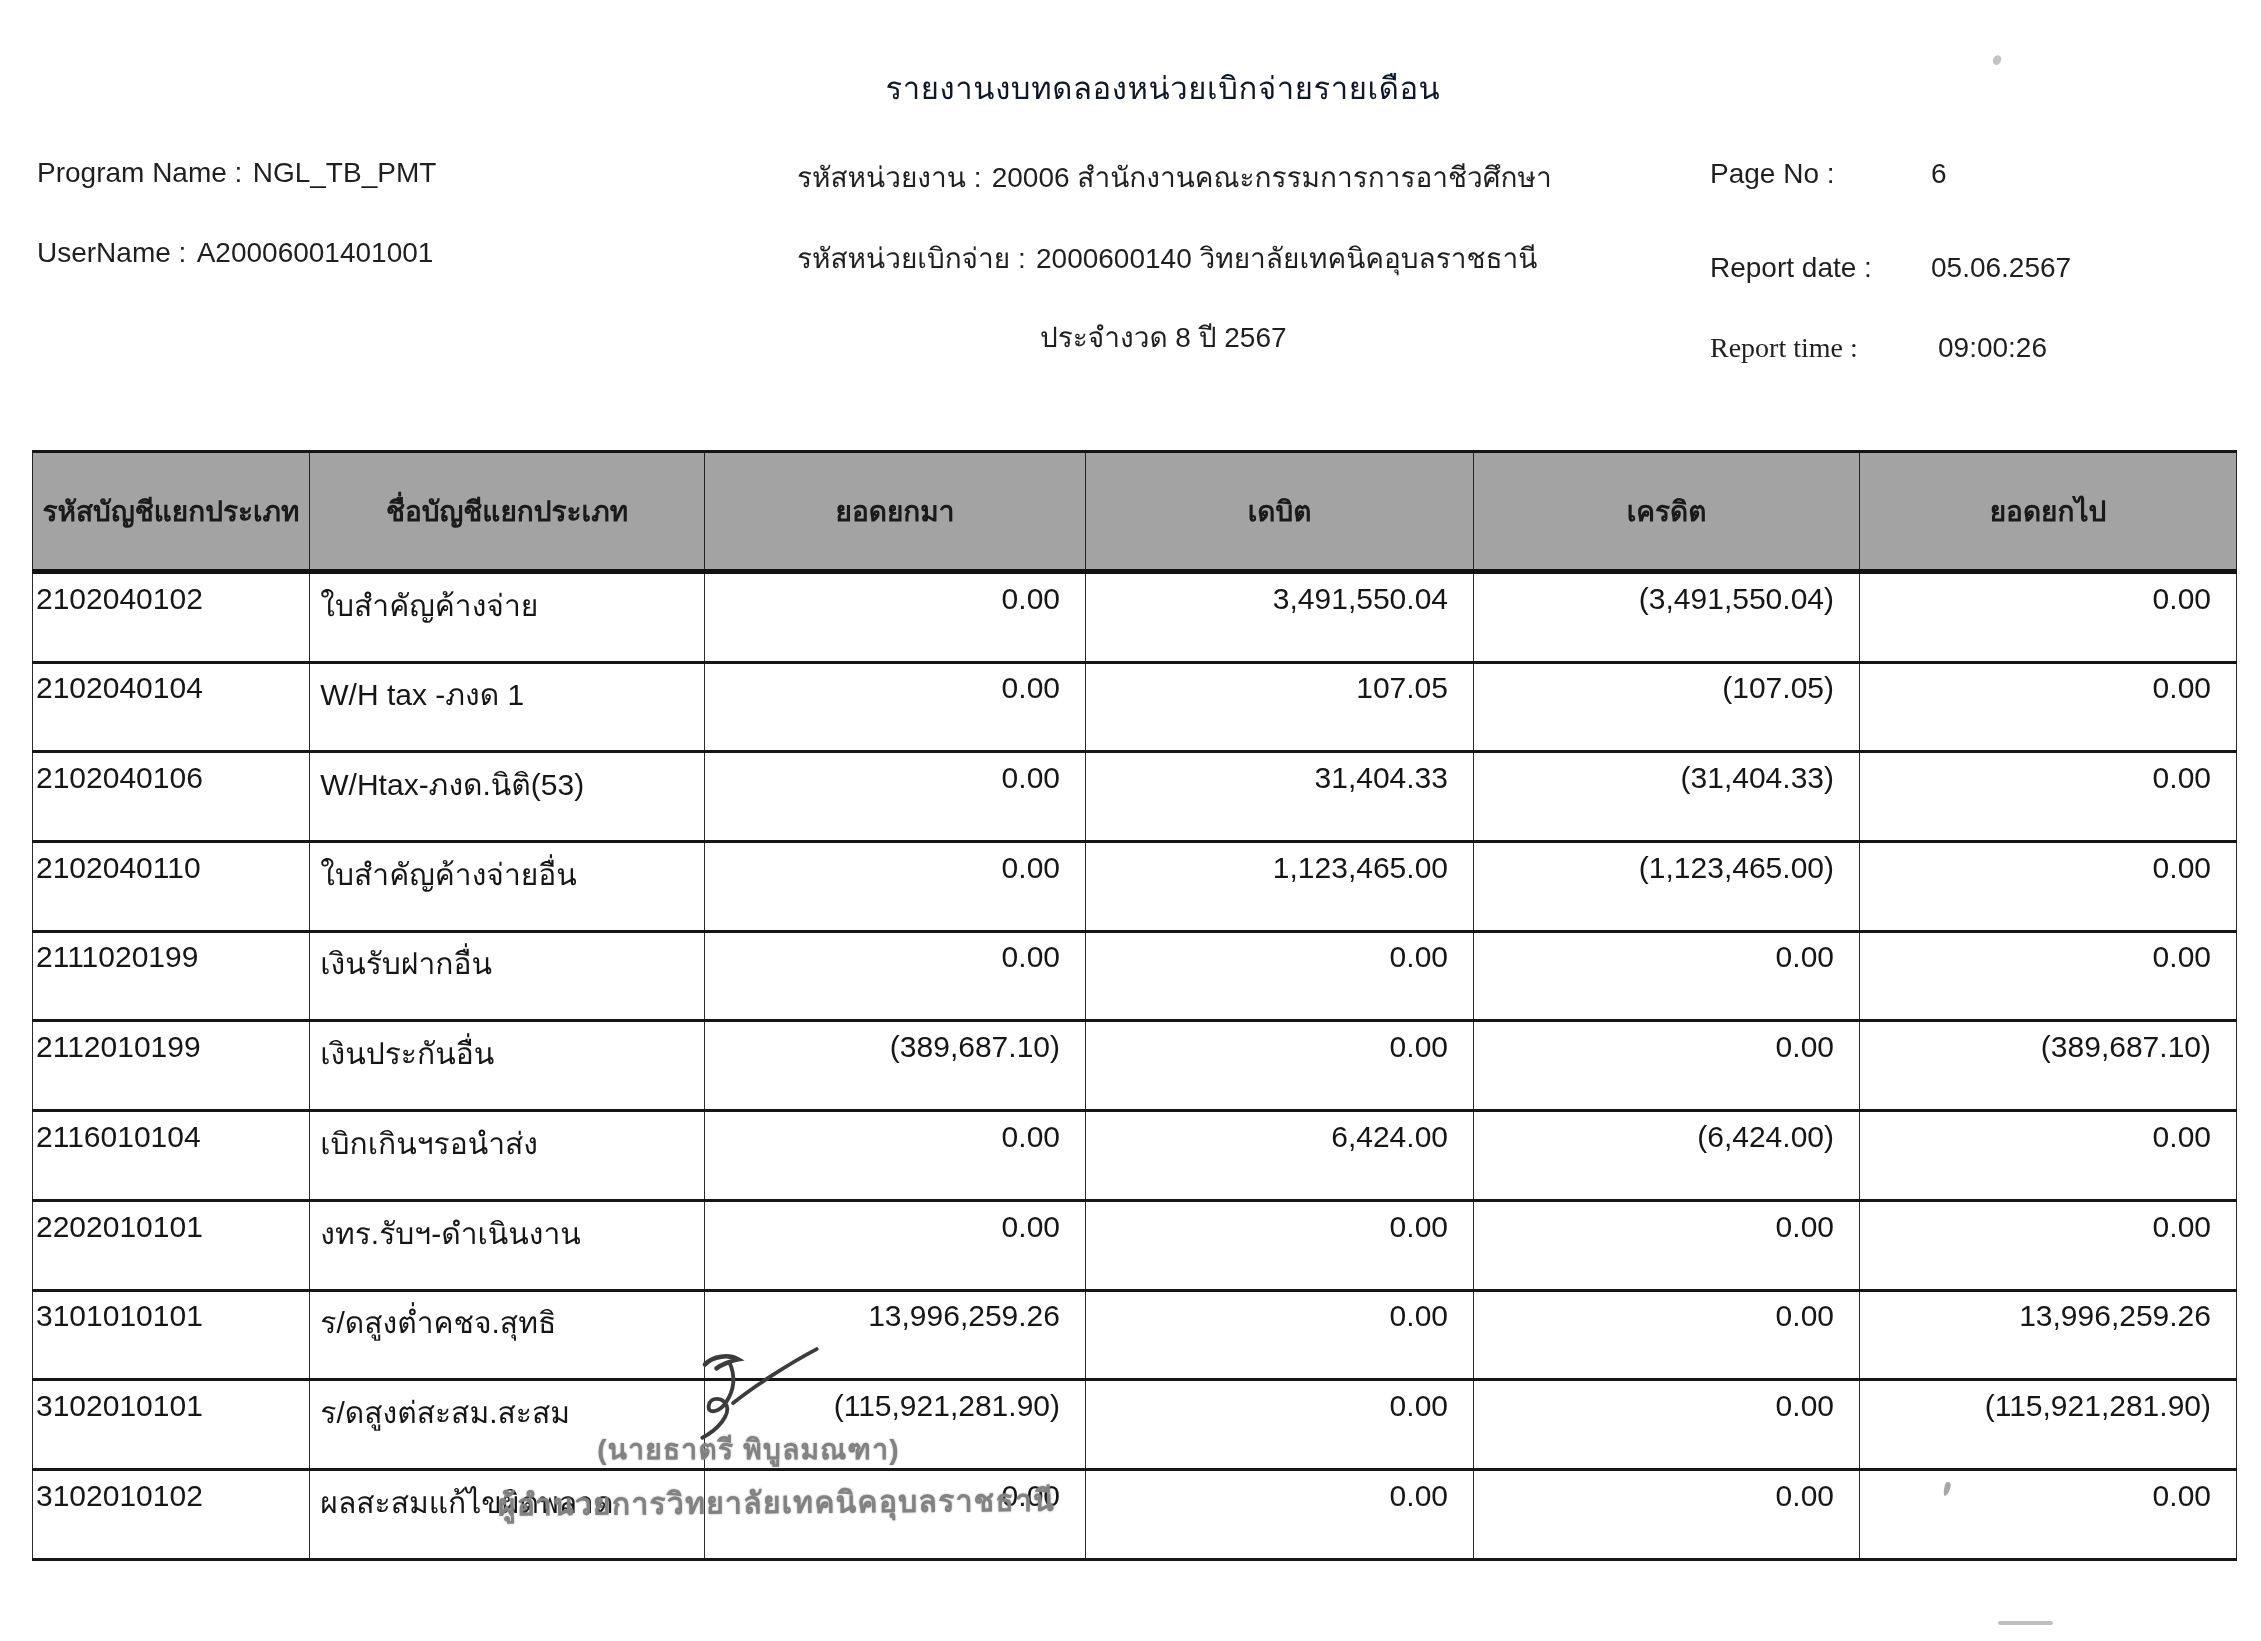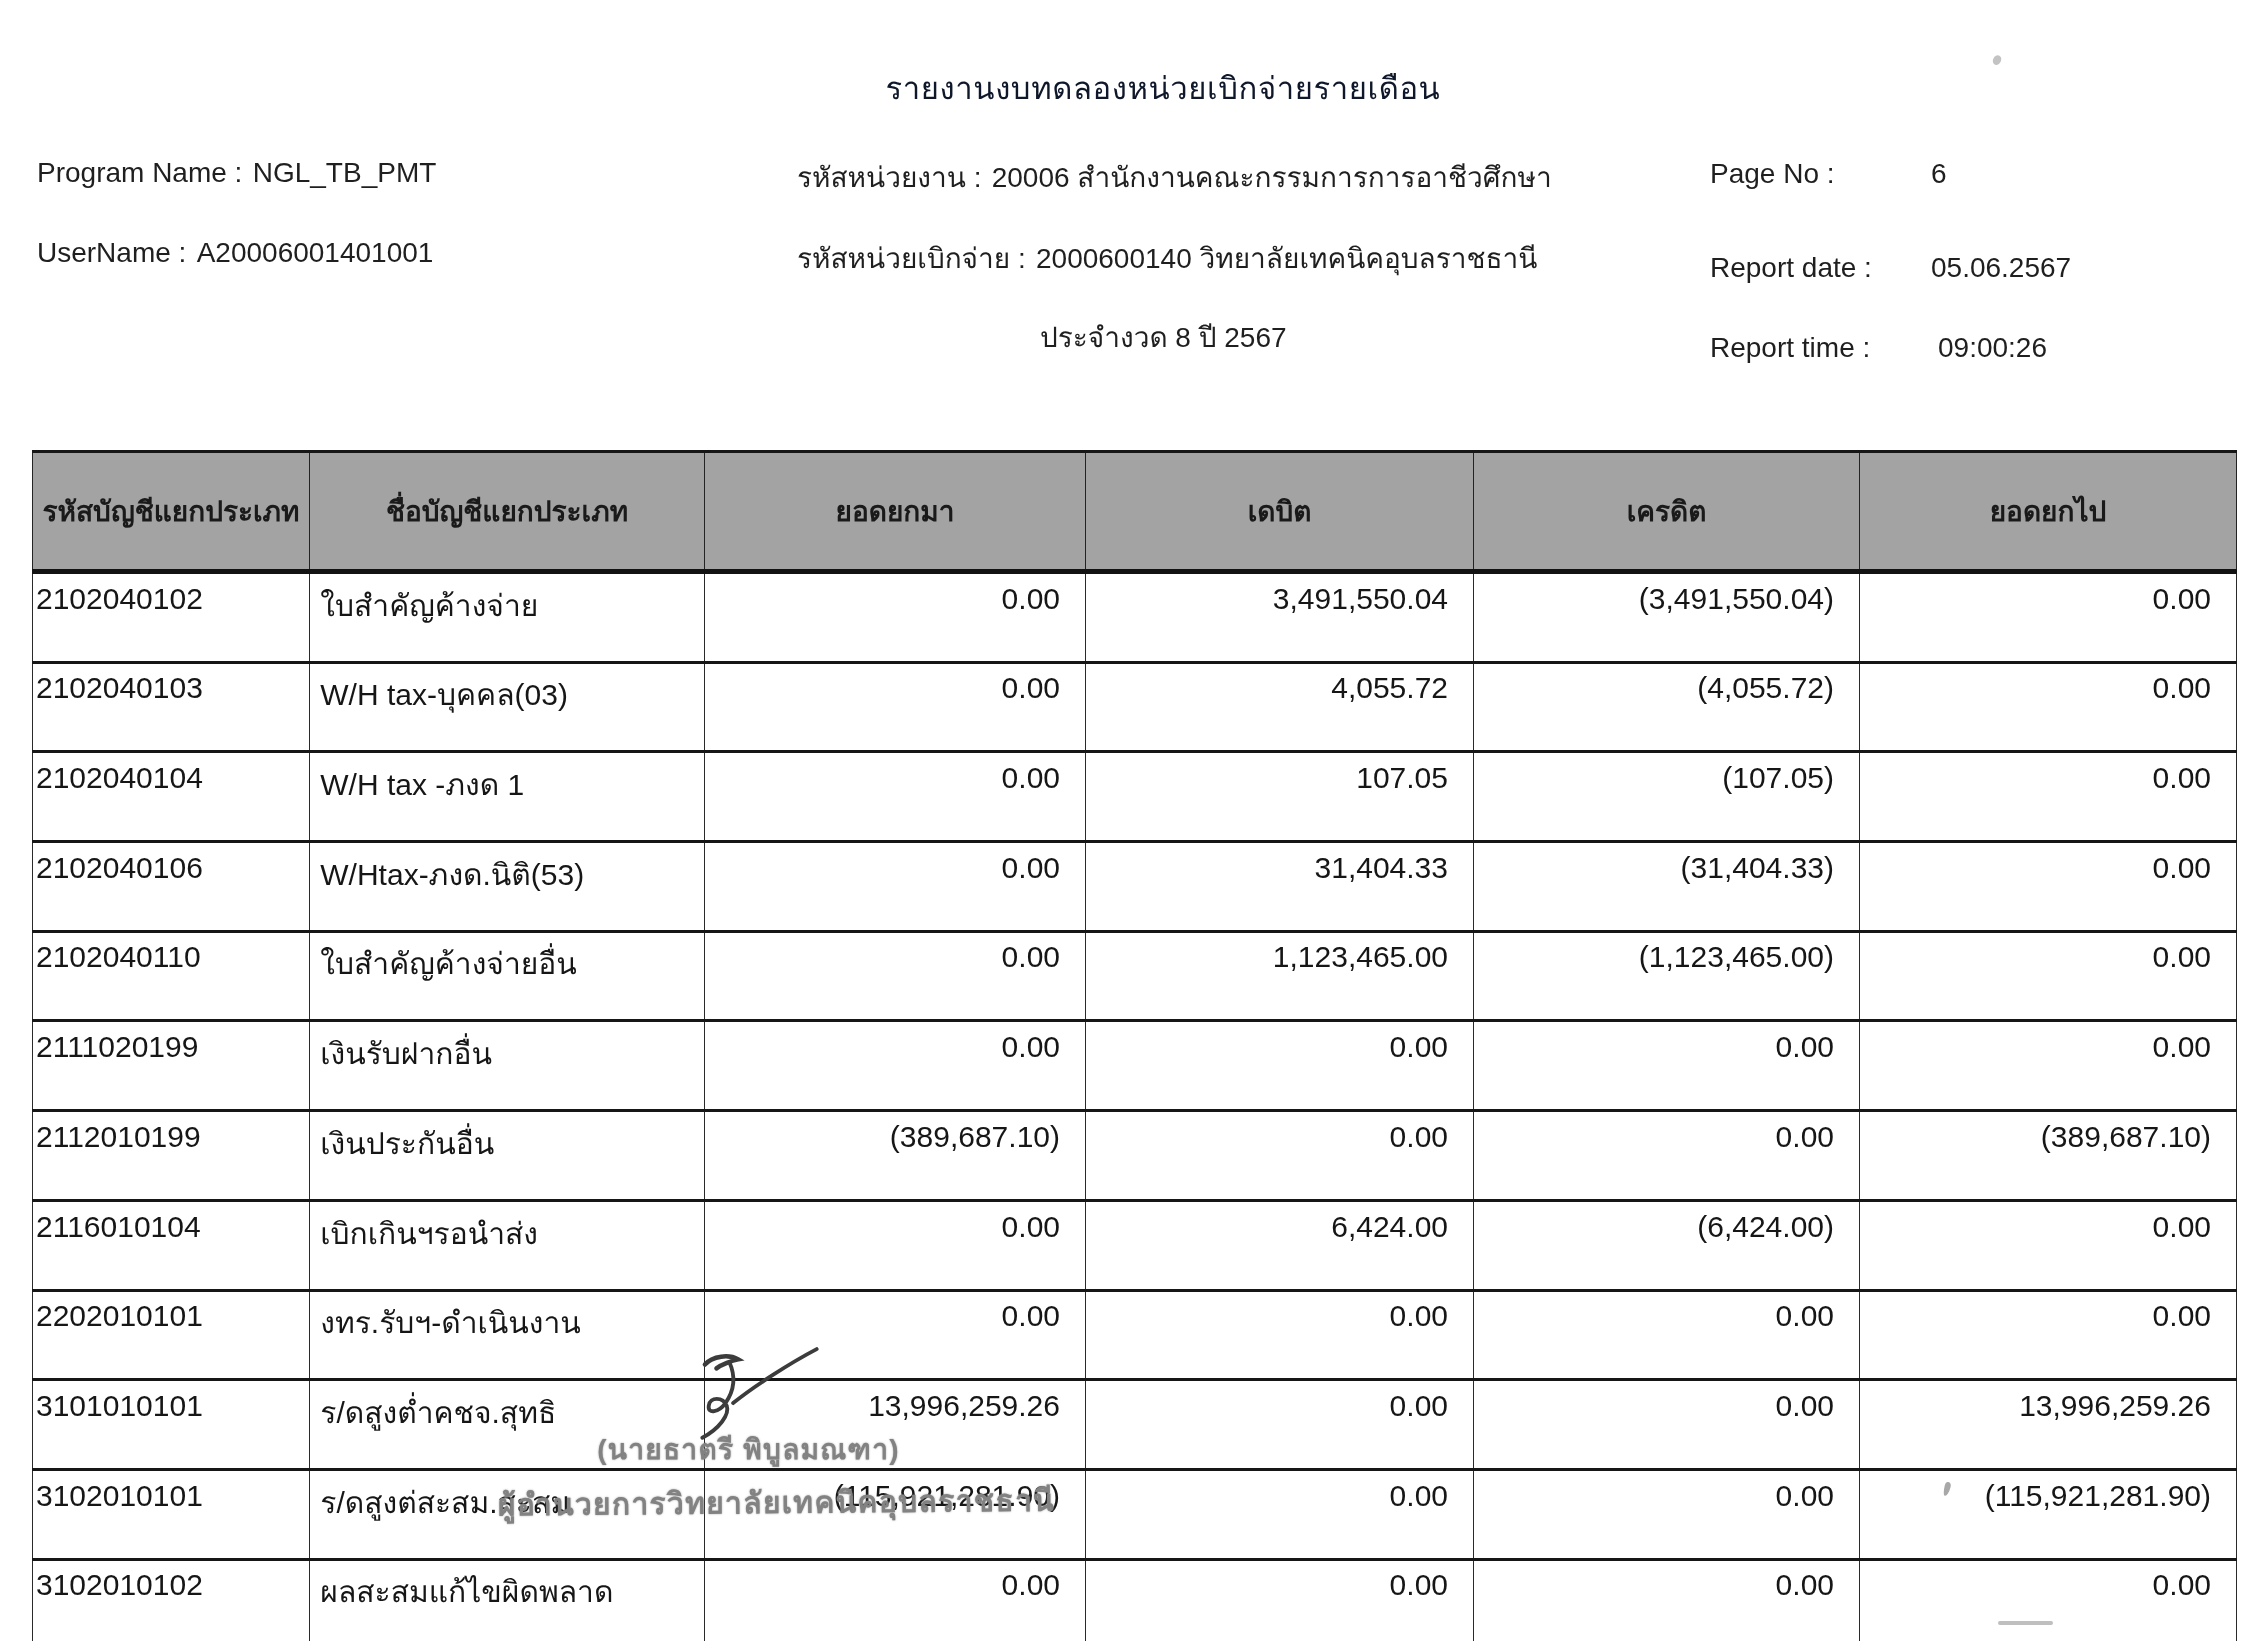--- a/index.html
+++ b/index.html
@@ -20,21 +20,21 @@
   .info .v{margin-left:10.3px;}
   .i-program{left:37px;top:157px;}
   .i-user{left:37px;top:237px;}
   .i-agency{left:797px;top:155px;}
   .i-disb{left:797px;top:236px;}
   .i-period{left:1040px;top:315px;}
   .i-pageno-l{left:1710px;top:158px;}
   .i-pageno-v{left:1931px;top:158px;}
   .i-rdate-l{left:1710px;top:252px;}
   .i-rdate-v{left:1931px;top:252px;}
-  .i-rtime-l{left:1710px;top:332px;}
+  .i-rtime-l{left:1710px;top:332px;font-family:Liberation Serif, serif;}
   .i-rtime-v{left:1938px;top:332px;}
 
   table.report{
     position:absolute;left:32px;top:450px;
     border-collapse:collapse;table-layout:fixed;
     background:#ffffff;
   }
   table.report th{
     background:#a3a3a3;
     height:114px;
@@ -126,28 +126,20 @@
     <tbody>
       <tr>
         <td class="c-code">2102040102</td>
         <td class="c-name">ใบสำคัญค้างจ่าย</td>
         <td class="c-num">0.00</td>
         <td class="c-num">3,491,550.04</td>
         <td class="c-num">(3,491,550.04)</td>
         <td class="c-num">0.00</td>
       </tr>
       <tr>
-        <td class="c-code">2102040103</td>
-        <td class="c-name">W/H tax-บุคคล(03)</td>
-        <td class="c-num">0.00</td>
-        <td class="c-num">4,055.72</td>
-        <td class="c-num">(4,055.72)</td>
-        <td class="c-num">0.00</td>
-      </tr>
-      <tr>
         <td class="c-code">2102040104</td>
         <td class="c-name">W/H tax -ภงด 1</td>
         <td class="c-num">0.00</td>
         <td class="c-num">107.05</td>
         <td class="c-num">(107.05)</td>
         <td class="c-num">0.00</td>
       </tr>
       <tr>
         <td class="c-code">2102040106</td>
         <td class="c-name">W/Htax-ภงด.นิติ(53)</td>

